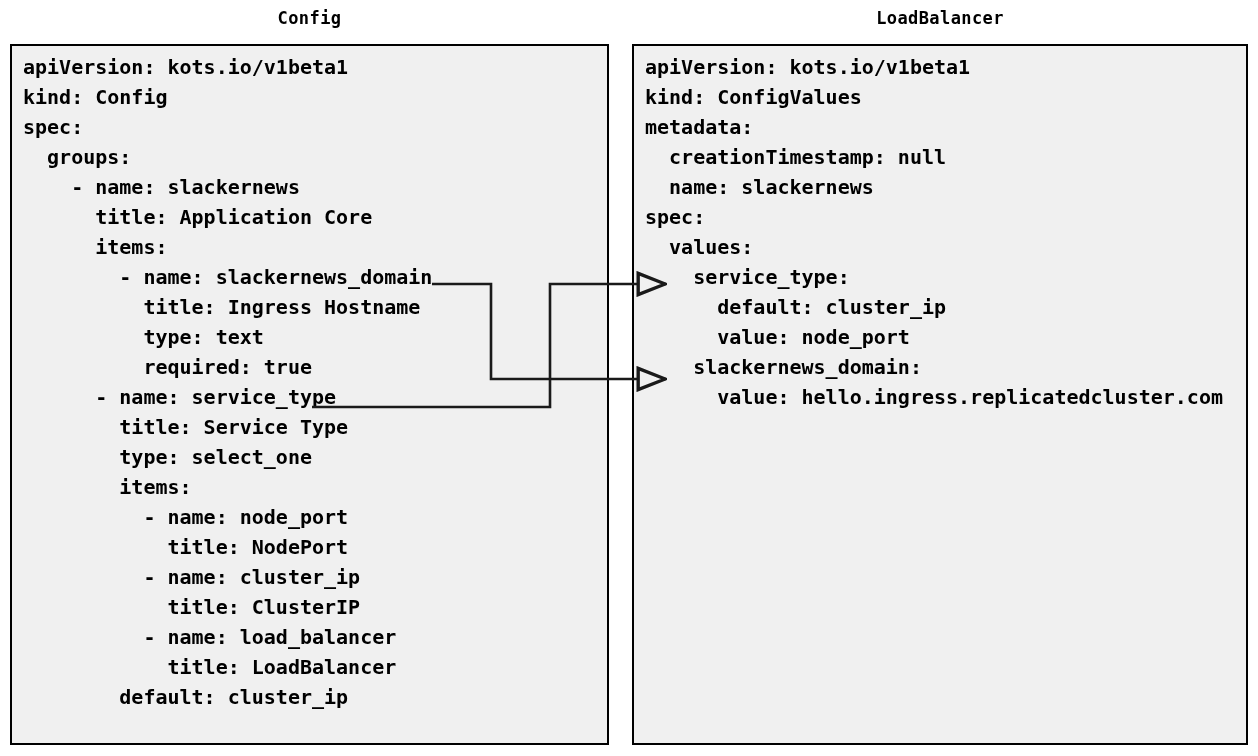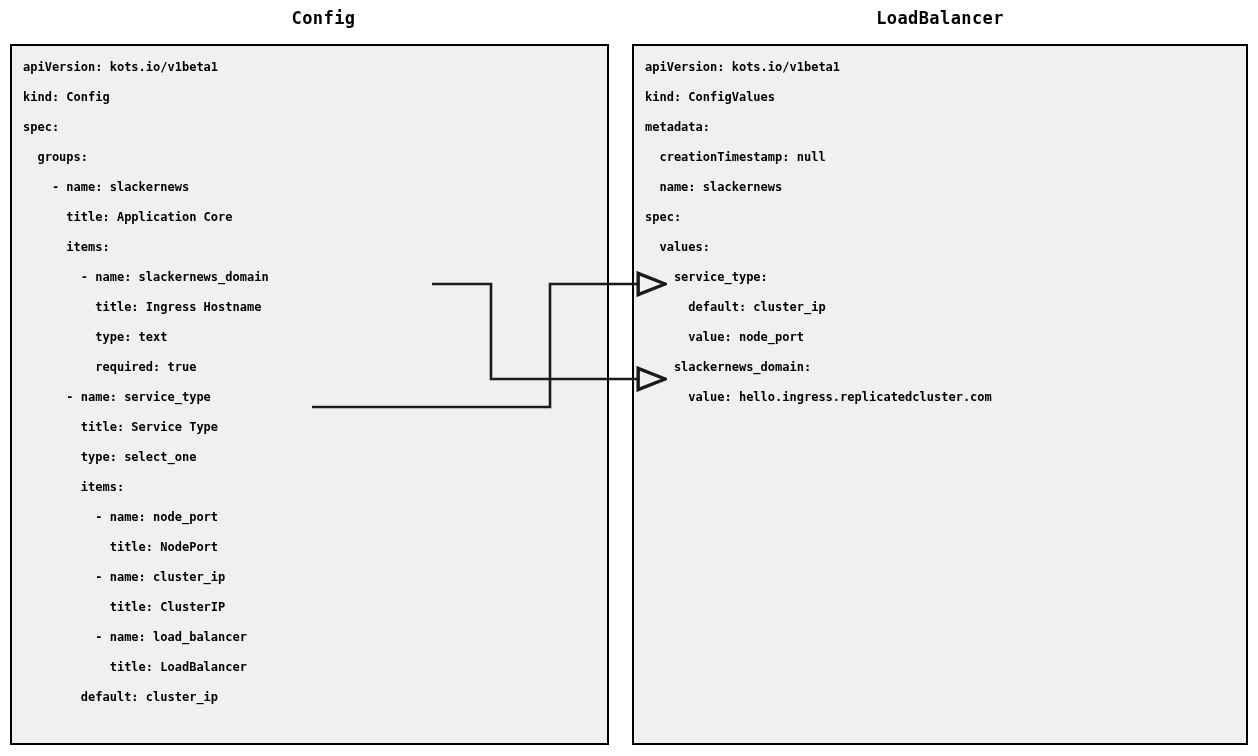--- a/index.html
+++ b/index.html
@@ -28,21 +28,21 @@
     position: absolute;
     top: 8px;
     font-family: "DejaVu Sans Mono", "Liberation Mono", monospace;
     font-size: 17px;
     font-weight: bold;
     color: #000000;
     letter-spacing: 0.4px;
     text-align: center;
     white-space: pre;
   }
-  #title-config      { left: 24px;  width: 599px; }
+  #title-config      { left: 10px;  width: 599px; }
   #title-configvalues{ left: 632px; width: 616px; }
 
   
   .panel {
     position: absolute;
     box-sizing: border-box;
     background: #f0f0f0;
     border: 2px solid #000000;
   }
   #panel-config {
@@ -59,21 +59,21 @@
   }
 
   
   .yaml {
     position: absolute;
     left: 11px;
     top: 6px;
     margin: 0;
     padding: 0;
     font-family: "DejaVu Sans Mono", "Liberation Mono", monospace;
-    font-size: 12px;
+    font-size: 20px;
     font-weight: bold;
     line-height: 30px;
     color: #000000;
     white-space: pre;
     letter-spacing: 0px;
   }
   .yaml .ln { display: block; height: 30px; }
 
   
   #connectors {

